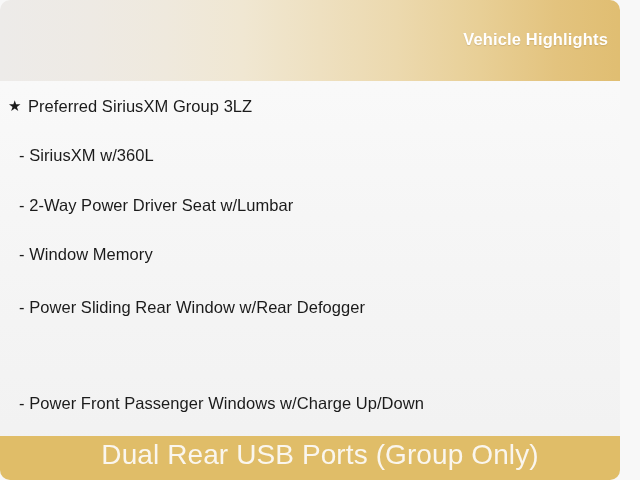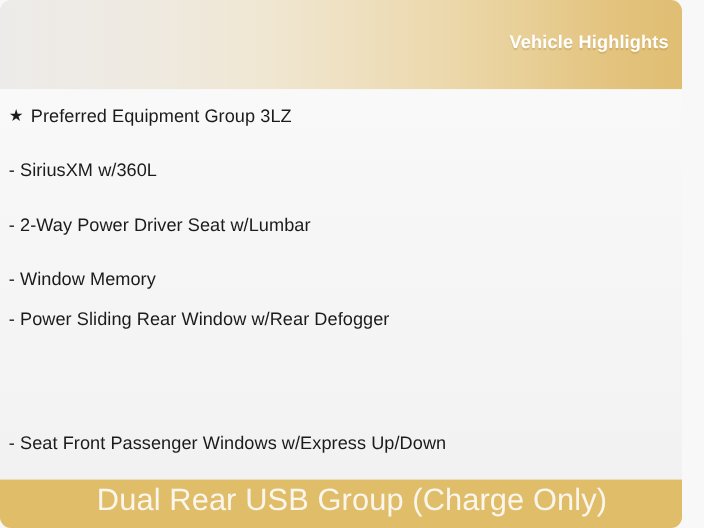--- a/index.html
+++ b/index.html
@@ -71,21 +71,21 @@
     width: 640px;
     height: 49.5px;
     display: flex;
     align-items: center;
     box-sizing: border-box;
   }
   .feature-row.level-top {
     padding-left: 8px;
   }
   .feature-row.level-sub {
-    padding-left: 8px;
+    padding-left: 19px;
   }
   .bullet-star {
     display: inline-block;
     width: 20px;
     min-width: 20px;
     font-size: 15px;
     line-height: 1;
     color: #1b1b1b;
     text-align: left;
   }
@@ -126,43 +126,43 @@
 <div id="vehicle-highlights-card">
 
   <div id="header-bar">
     <div id="header-title">Vehicle Highlights</div>
   </div>
 
   <ul id="features-list">
 
     <li class="feature-row level-top" style="top:0px;">
       <span class="bullet-star">★</span>
-      <span class="feature-label">Preferred Equipment Group 3LZ</span>
+      <span class="feature-label">Preferred SiriusXM Group 3LZ</span>
     </li>
 
     <li class="feature-row level-sub" style="top:49.5px;">
       <span class="feature-label">- SiriusXM w/360L</span>
     </li>
 
     <li class="feature-row level-sub" style="top:99px;">
       <span class="feature-label">- 2-Way Power Driver Seat w/Lumbar</span>
     </li>
 
     <li class="feature-row level-sub" style="top:148.5px;">
       <span class="feature-label">- Window Memory</span>
     </li>
 
-    <li class="feature-row level-sub" style="top:184px;">
+    <li class="feature-row level-sub" style="top:201px;">
       <span class="feature-label">- Power Sliding Rear Window w/Rear Defogger</span>
     </li>
 
 
     <li class="feature-row level-sub" style="top:297px;">
-      <span class="feature-label">- Seat Front Passenger Windows w/Express Up/Down</span>
+      <span class="feature-label">- Power Front Passenger Windows w/Charge Up/Down</span>
     </li>
 
   </ul>
 
   <div id="footer-bar">
-    <div id="footer-text">Dual Rear USB Group (Charge Only)</div>
+    <div id="footer-text">Dual Rear USB Ports (Group Only)</div>
   </div>
 
 </div>
 
 </body></html>

